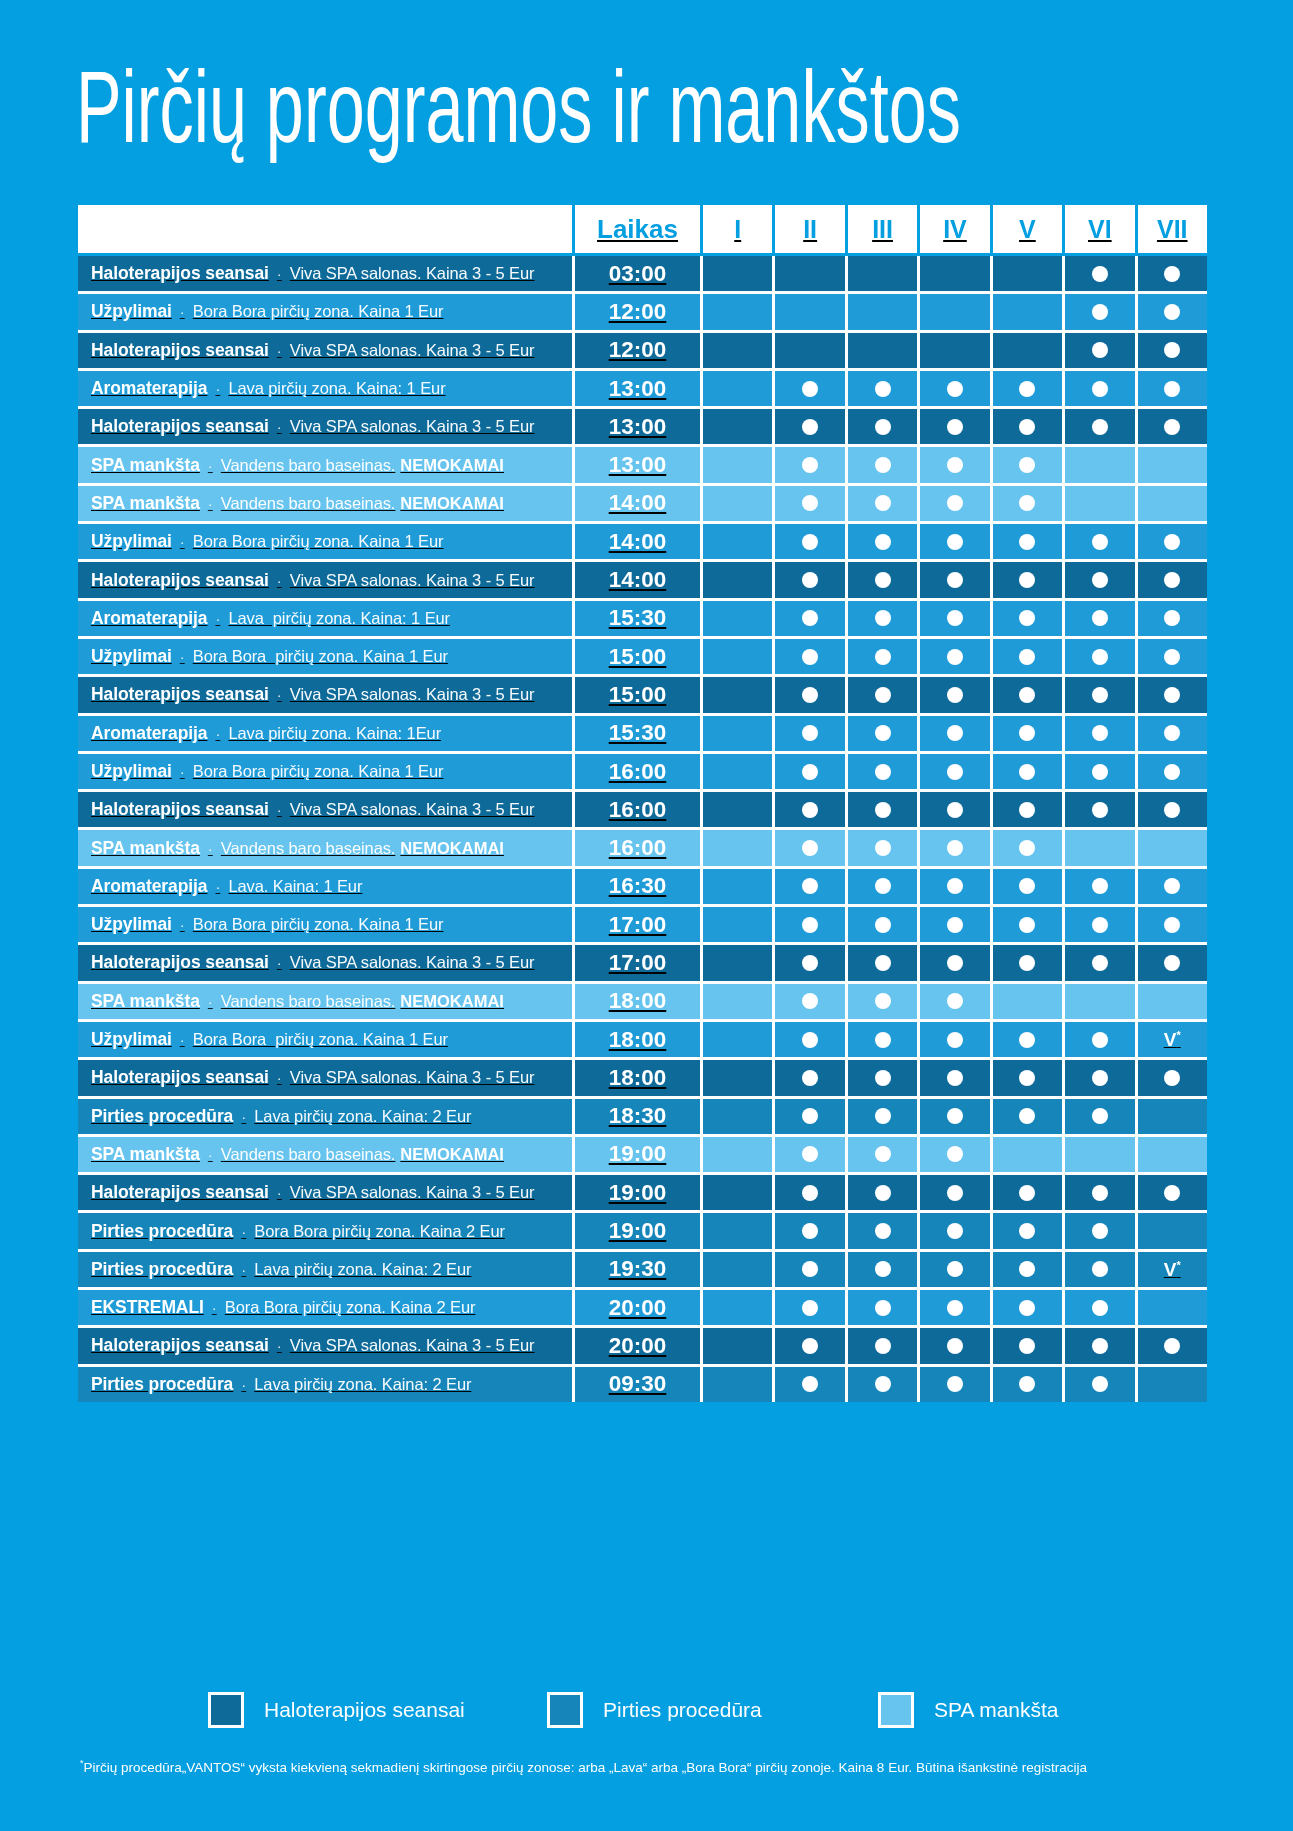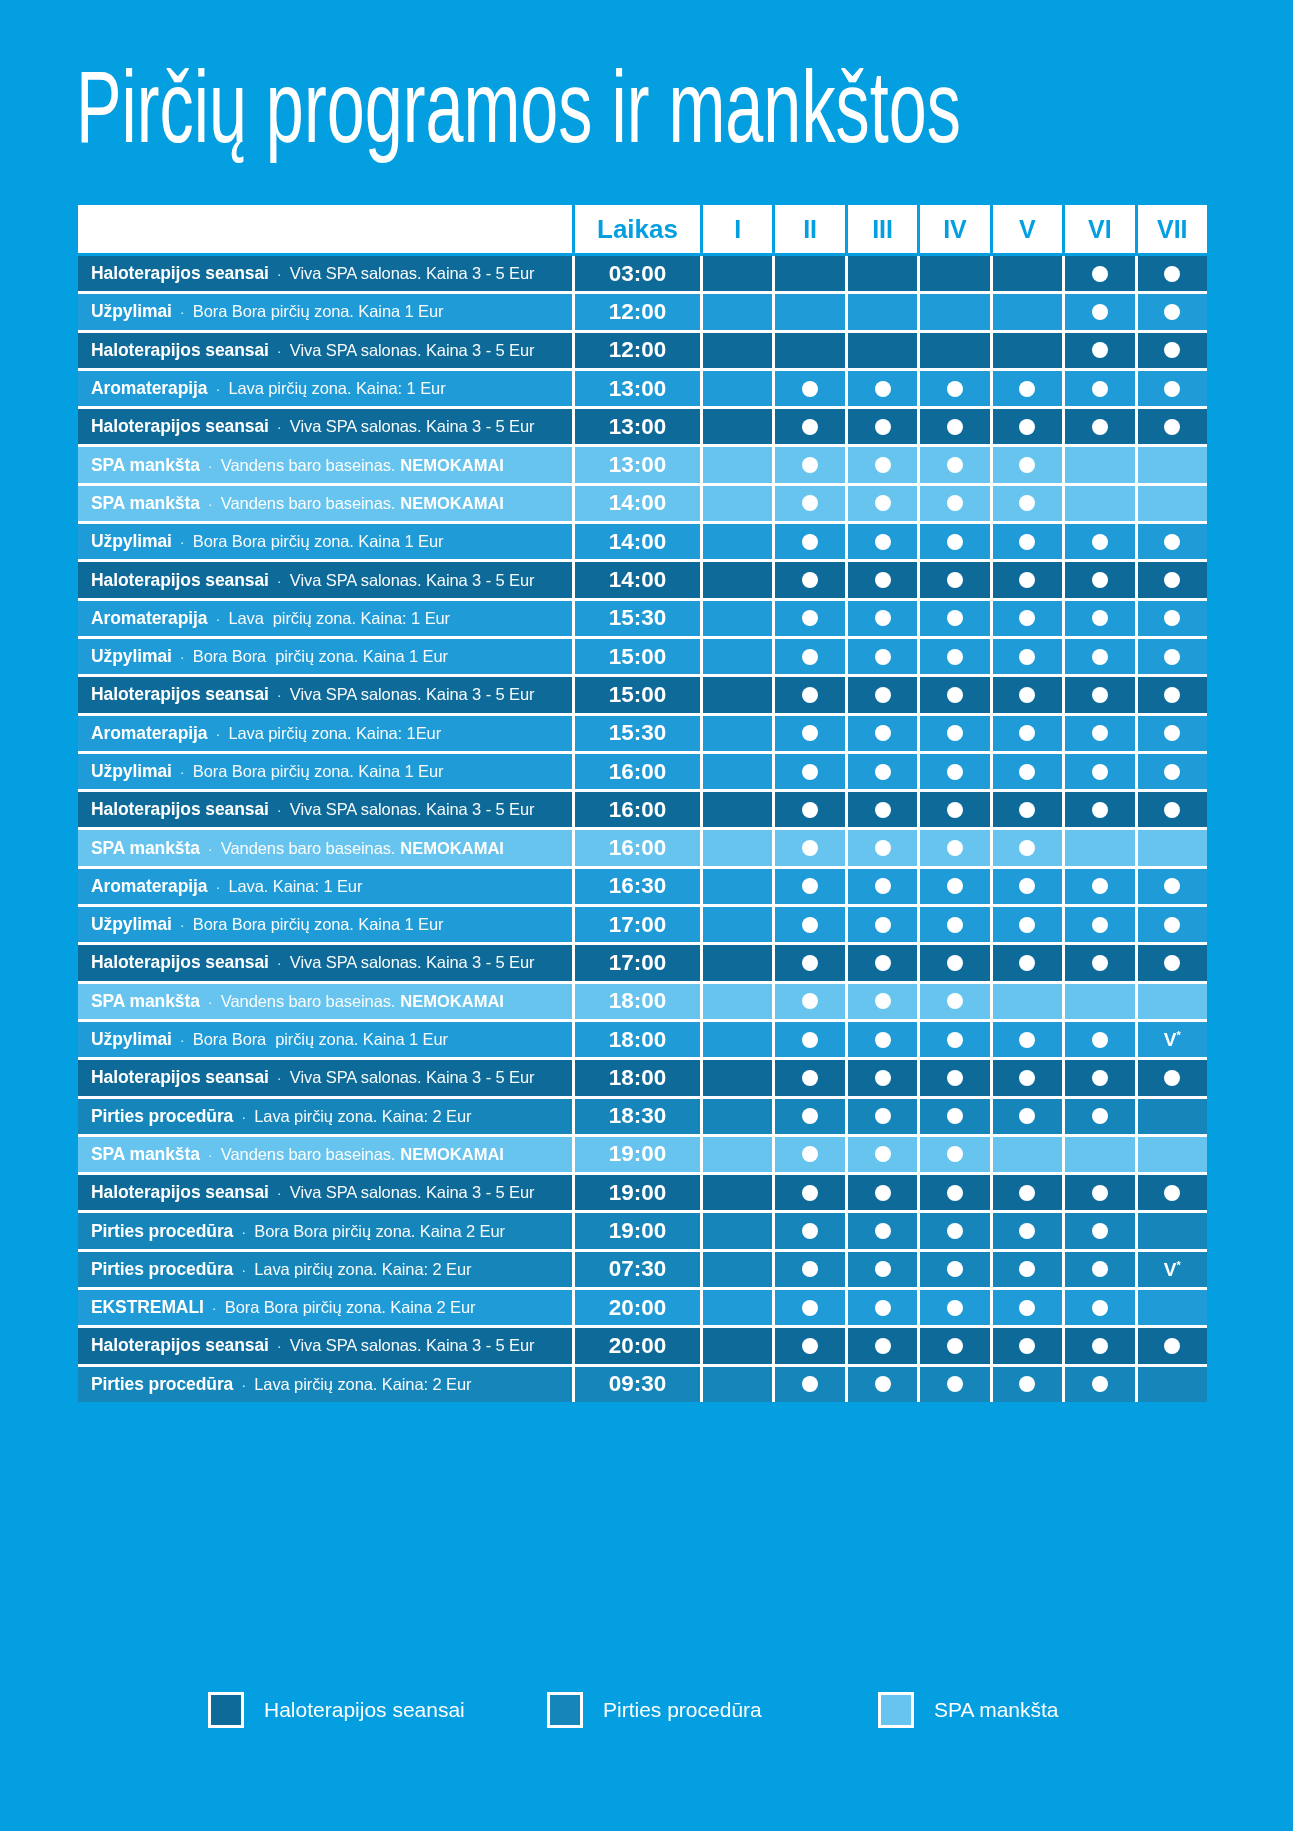--- a/index.html
+++ b/index.html
@@ -6,21 +6,21 @@
   .page{
     position:relative; width:1293px; height:1831px; overflow:hidden;
     background:#049fe0;
     font-family:"Liberation Sans", sans-serif;
   }
   .title{
     position:absolute; left:76px; top:52px; margin:0;
     color:#ffffff; font-size:102px; font-weight:300; line-height:110px;
     white-space:nowrap; transform:scaleX(.67); transform-origin:left top;
   }
-  .table{ position:absolute; left:78px; top:205px; width:1129px; }
+  .table{ position:absolute; left:78px; top:205px; width:1129px;text-decoration:underline; }
   .thead{ display:flex; gap:3px; height:48px; }
   .hcell{
     background:#ffffff; display:flex; align-items:center; justify-content:center;
     color:#049fe0; font-weight:bold;
   }
   .hcell.c-label{ width:494px; }
   .hcell.c-time{ width:125px; font-size:26px; }
   .hcell.c-day{ flex:1; font-size:25px; }
   .tbody{ margin-top:3px; background:#ffffff; display:flex; flex-direction:column; gap:3px; }
   .row{ display:flex; gap:3px; height:35.3px; }
@@ -720,21 +720,21 @@
             <span class="dot"></span>
           </div>
           <div class="cell c-day" style="background: rgb(22, 133, 186);"></div>
         </div>
         <div class="row">
           <div class="cell c-label" style="background: rgb(22, 133, 186);">
             <span class="nm">Pirties procedūra</span>
             <span class="sep">·</span>
             <span class="ds">Lava pirčių zona. Kaina: 2 Eur</span>
           </div>
-          <div class="cell c-time" style="background: rgb(22, 133, 186);">07:30</div>
+          <div class="cell c-time" style="background: rgb(22, 133, 186);">19:30</div>
           <div class="cell c-day" style="background: rgb(22, 133, 186);"></div>
           <div class="cell c-day" style="background: rgb(22, 133, 186);">
             <span class="dot"></span>
           </div>
           <div class="cell c-day" style="background: rgb(22, 133, 186);">
             <span class="dot"></span>
           </div>
           <div class="cell c-day" style="background: rgb(22, 133, 186);">
             <span class="dot"></span>
           </div>
@@ -837,15 +837,16 @@
         <span class="lg-swatch" style="background: rgb(22, 133, 186);"></span>
         <span class="lg-label">Pirties procedūra</span>
       </div>
       <div class="lg-item p3">
         <span class="lg-swatch" style="background: rgb(102, 196, 239);"></span>
         <span class="lg-label">SPA mankšta</span>
       </div>
     </div>
 
   <div class="footnote">
+    <div><sup>*</sup><span>Pirčių procedūra„VANTOS“ vyksta kiekvieną sekmadienį skirtingose pirčių zonose: arba „Lava“ arba „Bora Bora“ pirčių zonoje. Kaina 8 Eur. Būtina išankstinė registracija</span></div>
   </div>
 
 </div>
 
 </body></html>

